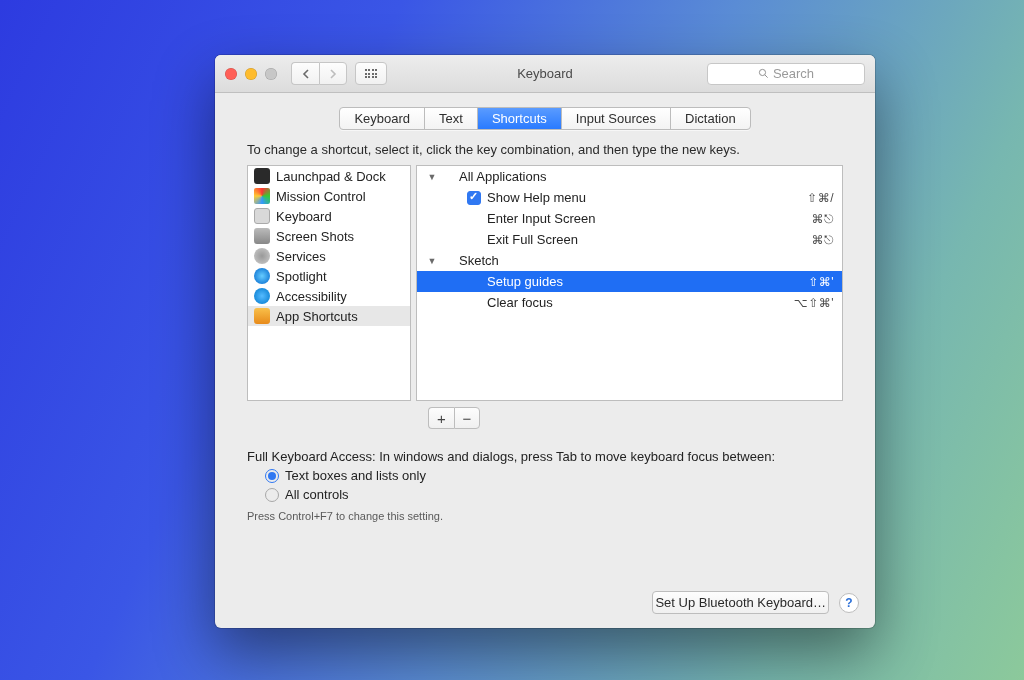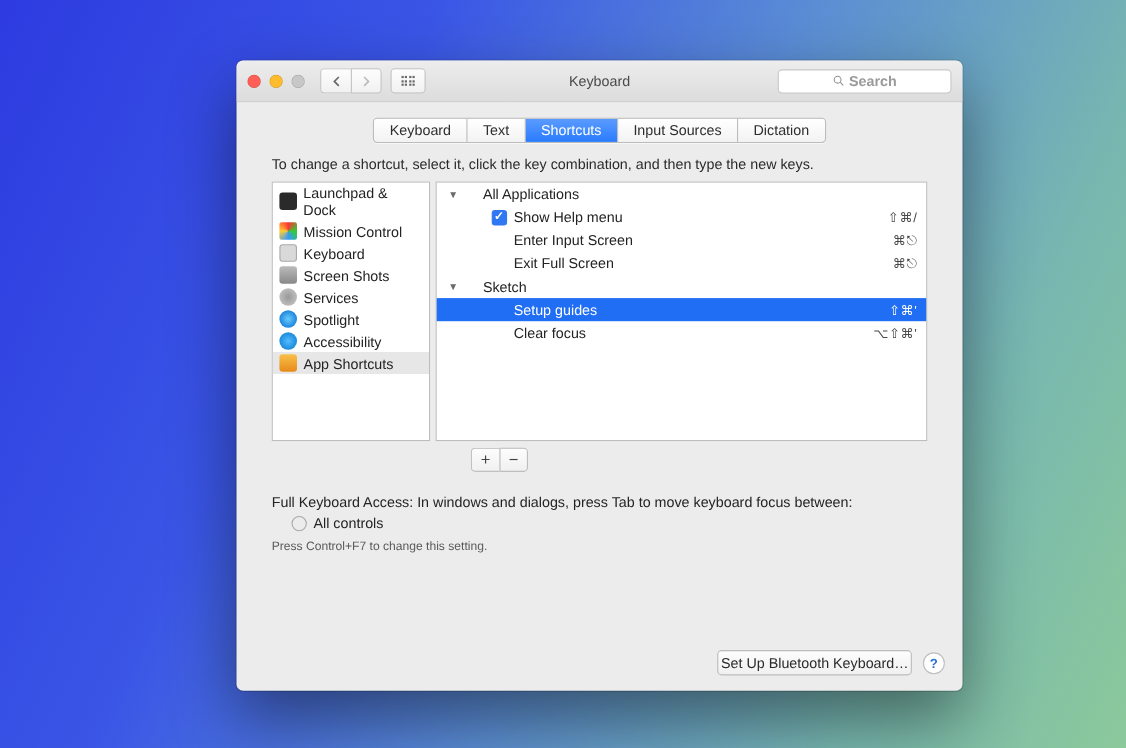--- a/index.html
+++ b/index.html
@@ -52,21 +52,20 @@
   }
   .grid-icon { display: grid; grid-template-columns: repeat(4,2px); grid-template-rows: repeat(3,2px); gap:1.5px; }
   .grid-icon i { width:2px; height:2px; background:#6a6a6a; display:block; }
   .title { position:absolute; left:0; right:0; text-align:center; font-size:13px; color:#4a4a4a; pointer-events:none; }
   .search-wrap { margin-left: auto; }
   .search {
     width: 158px; height: 22px;
     background: #fff; border: 1px solid #c7c7c7; border-radius: 4px;
     display:flex; align-items:center; justify-content:center; gap:4px;
     color:#9a9a9a;
-    font-weight:bold;
   }
   .search svg { width:11px; height:11px; fill:#8e8e8e; }
 
   .tabs-row { display:flex; justify-content:center; padding: 14px 0 0; }
   .seg {
     display:flex; border:1px solid #bcbcbc; border-radius:4px; overflow:hidden;
     background:linear-gradient(#fff,#f3f3f3);
     box-shadow: 0 1px 0 rgba(255,255,255,0.6);
   }
   .seg-item {
@@ -76,21 +75,21 @@
   .seg-item:last-child { border-right:none; }
   .seg-item.active { background:#3b82f6; background:linear-gradient(#5a9bff,#2a7bff); color:#fff; }
 
   .content { padding: 12px 32px 0; flex:1; display:flex; flex-direction:column; }
   .instr { font-size:13px; color:#2a2a2a; margin-bottom:8px; }
 
   .panes { display:flex; gap:5px; height:236px; }
   .pane {
     background:#fff; border:1px solid #bdbdbd; border-radius:0;
   }
-  .pane.left { width:144px; }
+  .pane.left { width:164px; }
   .pane.right { flex:1; position:relative; }
 
   .cat-item {
     display:flex; align-items:center; gap:6px;
     padding: 2px 6px; font-size:13px;
   }
   .cat-item.sel { background:#e7e7e7; }
   
   .tree { font-size:13px; }
   .tree-row { display:flex; align-items:center; height:21px; padding:0 8px 0 0; }
@@ -288,20 +287,24 @@
     </div>
 
     <div class="addremove">
       <div class="pm-btn">+</div>
       <div class="pm-btn">−</div>
     </div>
 
     <div class="fka">
       <div>Full Keyboard Access: In windows and dialogs, press Tab to move keyboard focus between:</div>
       <div class="radio-row">
+        <span class="radio on"></span>
+        <span>Text boxes and lists only</span>
+      </div>
+      <div class="radio-row">
         <span class="radio"></span>
         <span>All controls</span>
       </div>
       <div class="hint">Press Control+F7 to change this setting.</div>
     </div>
 
   </div>
 
   <div class="footer">
     <div class="big-btn">Set Up Bluetooth Keyboard…</div>

